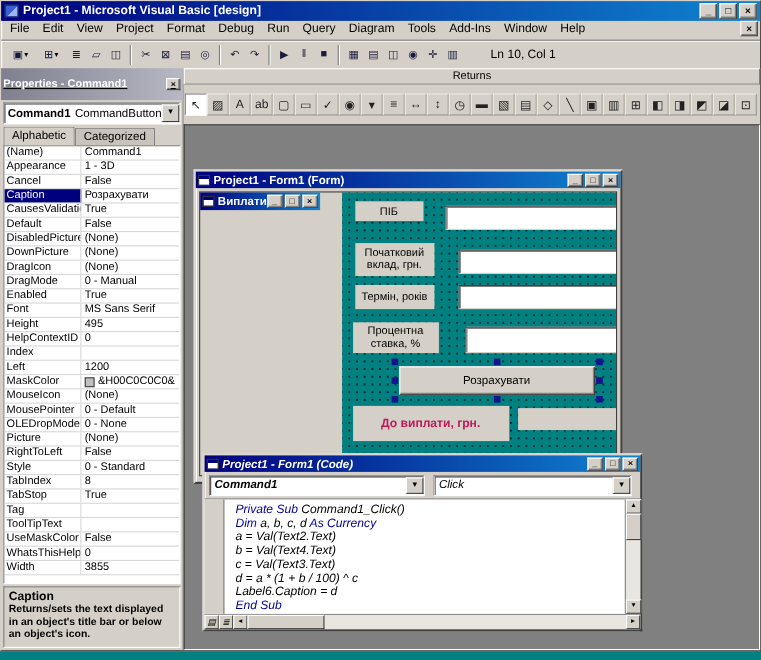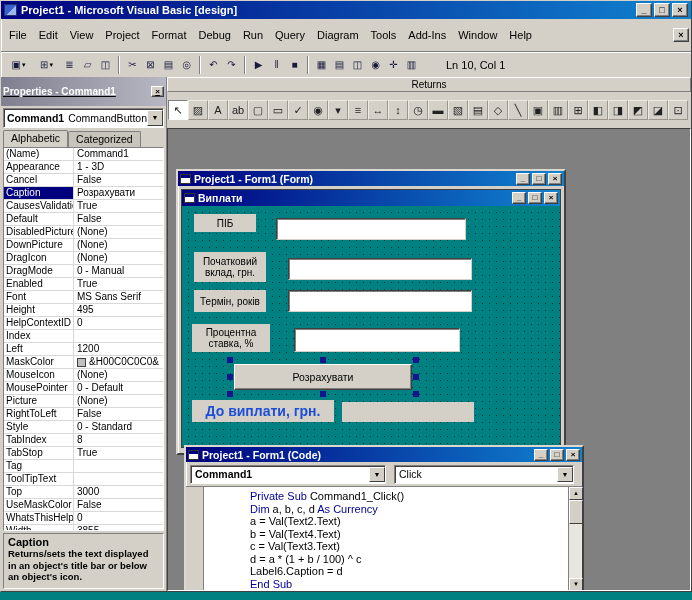--- a/index.html
+++ b/index.html
@@ -9,21 +9,21 @@
 
   
   .titlebar { height:18px; background:linear-gradient(90deg,#00007f,#1084d0); display:flex; align-items:center; padding:0 3px; flex:0 0 auto; }
   .vb-icon { width:13px; height:12px; margin-right:4px; background:linear-gradient(135deg,#3a5fd0 55%,#9db6f0 55%); border:1px solid #20306a; }
   .title-text { color:#fff; font-size:11px; font-weight:bold; white-space:nowrap; }
   .win-btns { margin-left:auto; display:flex; gap:2px; }
   .win-btn { width:16px; height:14px; background:#d4d0c8; border:1px solid; border-color:#ffffff #404040 #404040 #ffffff; box-shadow: inset -1px -1px 0 #808080; font-size:9px; line-height:12px; text-align:center; color:#000; font-weight:bold; cursor:default; }
   .win-btns.sm .win-btn { width:14px; height:12px; font-size:8px; line-height:10px; }
 
   
-  .menubar { height:32px; display:flex; align-items:center; font-size:11px; padding:0 2px; flex:0 0 auto; }
+  .menubar { height:17px; display:flex; font-size:11px; padding:0 2px; flex:0 0 auto; }
   .menu-items { display:flex; }
   .menu-item { padding:1px 6px; white-space:nowrap; }
   .menu-close { margin-left:auto; }
 
   
   .toolbar { height:26px; display:flex; align-items:center; padding:2px 4px; border-top:1px solid #808080; box-shadow: inset 0 1px 0 #fff; flex:0 0 auto; }
   .toolbar-buttons { display:flex; align-items:center; gap:1px; }
   .tbtn { width:17px; height:20px; display:flex; align-items:center; justify-content:center; font-size:10px; color:#1a1a3c; }
   .tbtn.dd { width:27px; }
   .tbtn .glyph { pointer-events:none; }
@@ -64,49 +64,49 @@
 
   
   .mdi { flex:1; background:#808080; position:relative; overflow:hidden; border:1px solid; border-color:#404040 #fff #fff #404040; }
   .child { position:absolute; background:#d4d0c8; border:2px solid; border-color:#dcd8d0 #404040 #404040 #dcd8d0; box-shadow: inset 1px 1px 0 #fff; }
   .child-titlebar { height:15px; background:linear-gradient(90deg,#00007f,#1084d0); display:flex; align-items:center; padding:0 2px; }
   .child-title { color:#fff; font-size:10.5px; font-weight:bold; white-space:nowrap; overflow:hidden; }
   .child-icon { width:11px; height:10px; background:linear-gradient(#00007f 3px,#fff 3px); border:1px solid #333; margin-right:3px; flex:0 0 auto; }
 
   .form-win { left:8px; top:40px; width:390px; height:286px; z-index:1; }
   .form-win-body { padding:3px; height:calc(100% - 17px); }
-  .vb-form { height:100%; border:1px solid #404040; display:flex; flex-direction:column; }
+  .vb-form { height:100%; border:1px solid #404040; display:flex; flex-direction:row;gap:20px; }
   .form-tb { height:16px; }
   .form-canvas { flex:1; position:relative; overflow:hidden; background-color:#008080; background-image:radial-gradient(rgba(0,0,0,.65) .8px, transparent .9px); background-size:7px 7px; background-position:3px 3px; }
 
   .ctl-label { position:absolute; background:#d4d0c8; display:flex; align-items:center; justify-content:center; text-align:center; font-size:10px; line-height:11px; color:#000; }
   .f-label-1 { left:12px; top:8px;   width:62px; height:18px; }
   .f-label-2 { left:12px; top:46px;  width:72px; height:30px; padding:0 2px; }
   .f-label-3 { left:12px; top:84px;  width:72px; height:22px; }
   .f-label-4 { left:10px; top:118px; width:78px; height:28px; padding:0 2px; }
   .ctl-text { position:absolute; background:#fff; border:1px solid; border-color:#404040 #d4d0c8 #d4d0c8 #404040; box-shadow: inset 1px 1px 0 #808080; }
   .f-text-1 { left:94px;  top:12px;  width:190px; height:22px; }
   .f-text-2 { left:106px; top:52px;  width:184px; height:22px; }
   .f-text-3 { left:106px; top:84px;  width:184px; height:22px; }
   .f-text-4 { left:112px; top:122px; width:166px; height:24px; }
   .btn-wrap { position:absolute; left:52px; top:158px; width:178px; height:26px; }
   .ctl-button { width:100%; height:100%; background:#d4d0c8; border:1px solid; border-color:#fff #404040 #404040 #fff; box-shadow: inset -1px -1px 0 #808080; display:flex; align-items:center; justify-content:center; font-size:10.5px; }
   .handle { position:absolute; width:6px; height:6px; background:#14148c; }
   .h-nw{left:-7px;top:-7px} .h-n{left:50%;margin-left:-3px;top:-7px} .h-ne{right:-7px;top:-7px}
   .h-w{left:-7px;top:50%;margin-top:-3px} .h-e{right:-7px;top:50%;margin-top:-3px}
   .h-sw{left:-7px;bottom:-7px} .h-s{left:50%;margin-left:-3px;bottom:-7px} .h-se{right:-7px;bottom:-7px}
-  .ctl-result { position:absolute; left:10px; top:194px; width:142px; height:22px; background:#d4d0c8; color:#1d4ed8; font-weight:bold; font-size:14px; display:flex; align-items:center; justify-content:center; white-space:nowrap; }
+  .ctl-result { position:absolute; left:10px; top:194px; width:142px; height:32px; background:#d4d0c8; color:#be185d; font-weight:bold; font-size:11px; display:flex; align-items:center; justify-content:center; white-space:nowrap; }
   .ctl-label6 { position:absolute; left:160px; top:196px; width:132px; height:20px; background:#d4d0c8; }
 
-  .code-win { left:16px; top:316px; width:400px; height:162px; z-index:2; display:flex; flex-direction:column; }
+  .code-win { left:16px; top:298px; width:400px; height:162px; z-index:2; display:flex; flex-direction:column;font-style:italic; }
   .code-combos { height:24px; display:flex; align-items:center; padding:2px 4px; gap:8px; flex:0 0 auto; }
   .combo { width:196px; height:19px; background:#fff; border:1px solid; border-color:#808080 #fff #fff #808080; box-shadow: inset 1px 1px 0 #404040; display:flex; align-items:center; font-size:10.5px; font-weight:bold; padding-left:4px; }
   .combo.c2 { width:180px; font-weight:normal; }
   .combo .combo-btn { height:15px; }
-  .code-body { flex:1; display:flex; position:relative; background:#fff; border-top:1px solid #808080; min-height:0;gap:36px; }
+  .code-body { flex:1; display:flex; position:relative; background:#fff; border-top:1px solid #808080; min-height:0; }
   .code-margin { width:18px; background:#d4d0c8; border-right:1px solid #808080; flex:0 0 auto; }
   .code-text { flex:1; padding:3px 2px 0 10px; font-family:"Liberation Mono",monospace; font-size:11px; overflow:hidden; }
   .code-line { height:12.5px; line-height:12.5px; white-space:pre; color:#000; }
   .kw { color:#00009b; }
   .vscroll { width:14px; flex:0 0 auto; background:#e8e6e0; border-left:1px solid #808080; display:flex; flex-direction:column; }
   .sarrow { width:14px; height:13px; background:#d4d0c8; border:1px solid; border-color:#fff #404040 #404040 #fff; font-size:6px; text-align:center; line-height:11px; color:#000; flex:0 0 auto; }
   .vscroll .sarrow.bottom { margin-top:auto; }
   .sthumb { width:14px; height:24px; background:#d4d0c8; border:1px solid; border-color:#fff #404040 #404040 #fff; }
   .hscroll { height:14px; background:#e8e6e0; border-top:1px solid #808080; display:flex; flex:0 0 auto; }
   .viewbtn { width:13px; height:13px; background:#d4d0c8; border:1px solid; border-color:#fff #404040 #404040 #fff; font-size:8px; line-height:11px; text-align:center; flex:0 0 auto; }
@@ -346,20 +346,26 @@
               <span>(None)</span>
             </div>
           </div>
           <div class="prow">
             <div class="pname">MousePointer</div>
             <div class="pval">
               <span>0 - Default</span>
             </div>
           </div>
           <div class="prow">
+            <div class="pname">OLEDropMode</div>
+            <div class="pval">
+              <span>0 - None</span>
+            </div>
+          </div>
+          <div class="prow">
             <div class="pname">Picture</div>
             <div class="pval">
               <span>(None)</span>
             </div>
           </div>
           <div class="prow">
             <div class="pname">RightToLeft</div>
             <div class="pval">
               <span>False</span>
             </div>
@@ -385,26 +391,20 @@
           <div class="prow">
             <div class="pname">Tag</div>
             <div class="pval">
               <span></span>
             </div>
           </div>
           <div class="prow">
             <div class="pname">ToolTipText</div>
             <div class="pval">
               <span></span>
-            </div>
-          </div>
-          <div class="prow">
-            <div class="pname">Top</div>
-            <div class="pval">
-              <span>3000</span>
             </div>
           </div>
           <div class="prow">
             <div class="pname">UseMaskColor</div>
             <div class="pval">
               <span>False</span>
             </div>
           </div>
           <div class="prow">
             <div class="pname">WhatsThisHelpID</div>

